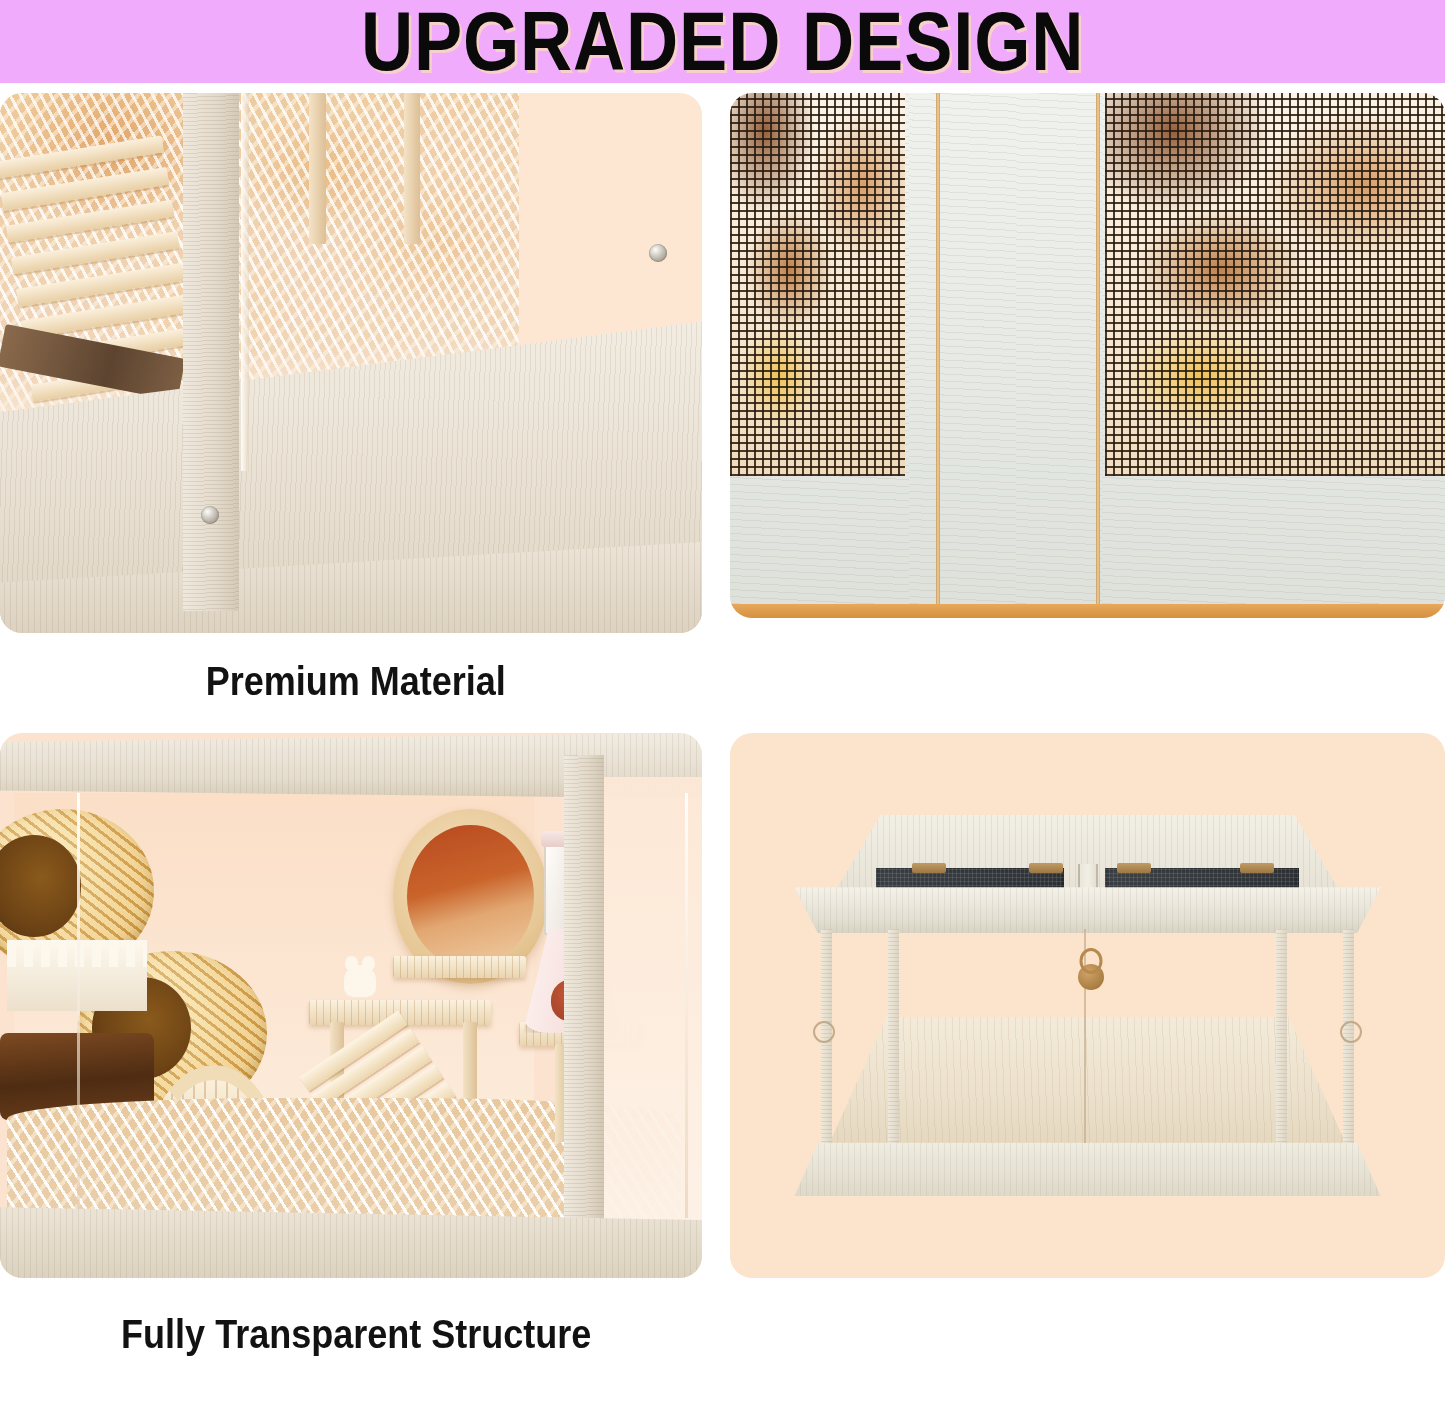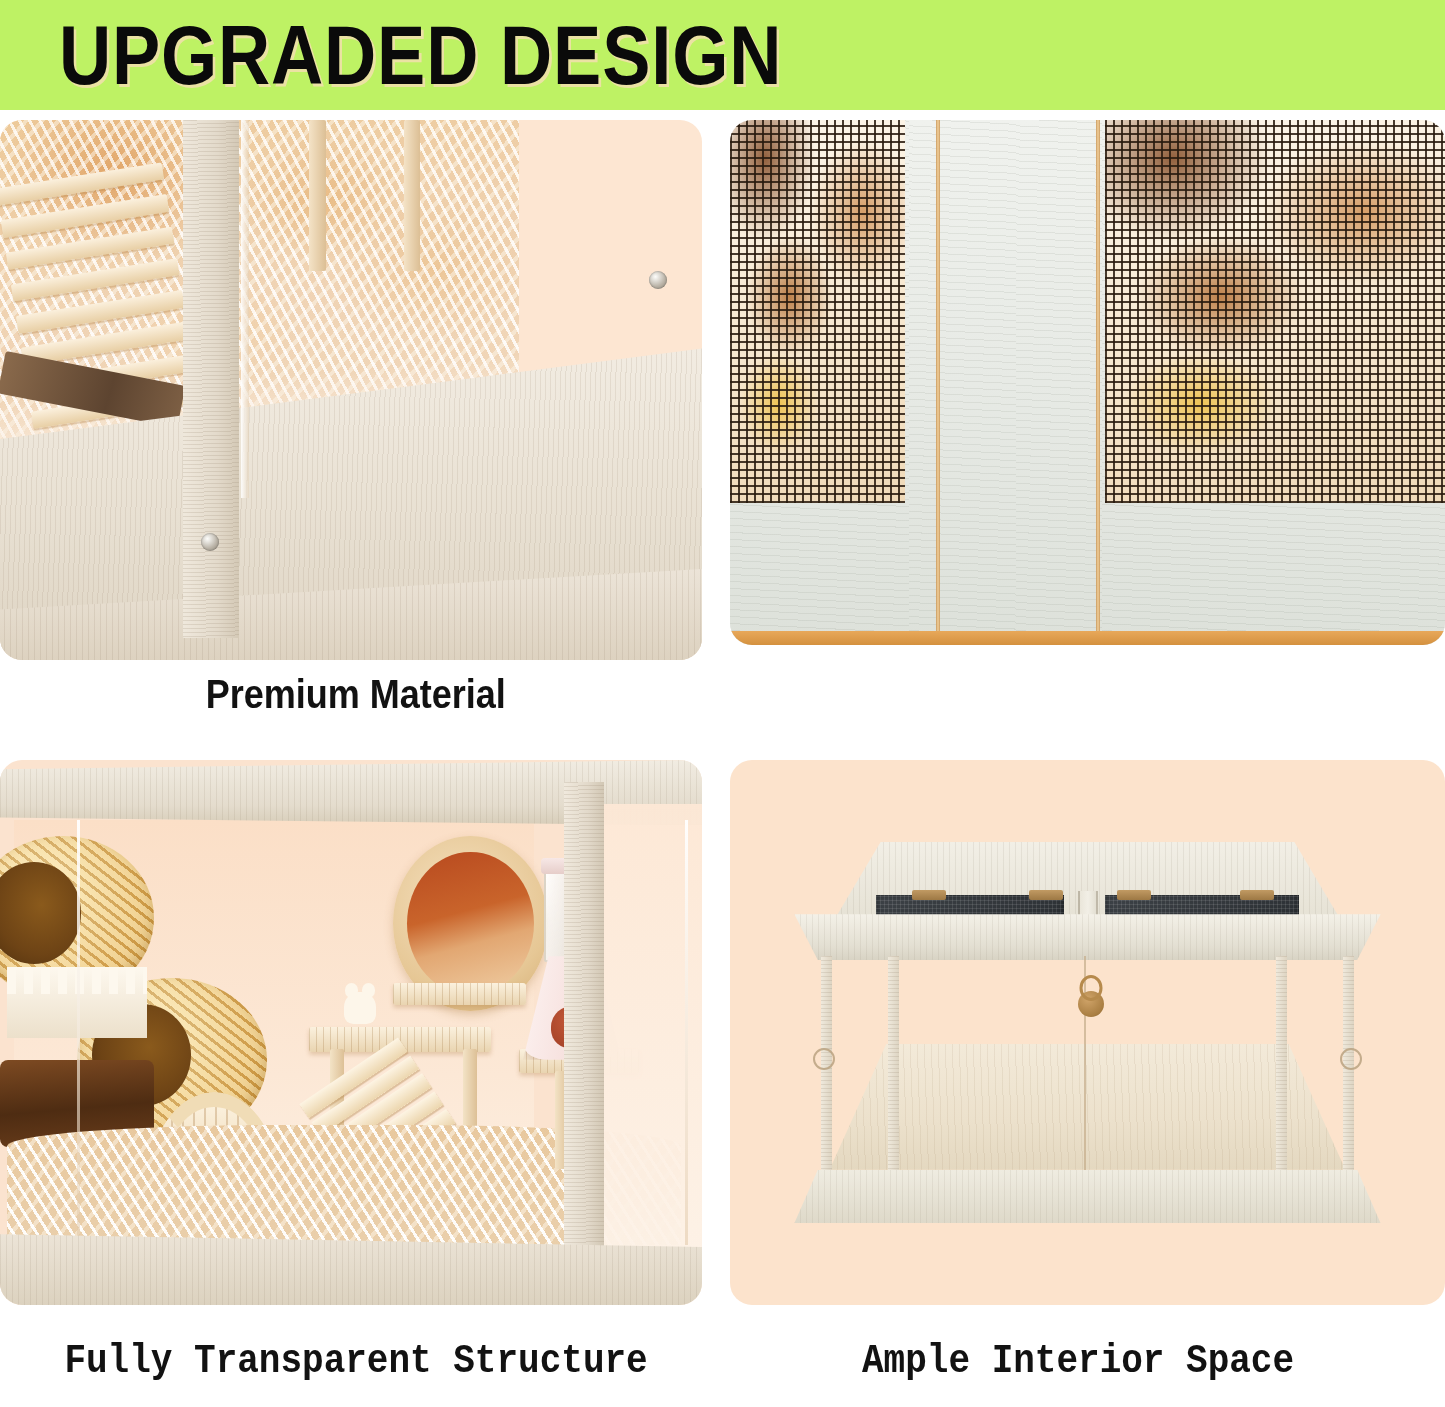--- a/index.html
+++ b/index.html
@@ -6,23 +6,23 @@
 
   body {
     width:1445px; height:1407px;
     background:#ffffff;
     font-family:"Liberation Sans", sans-serif;
     overflow:hidden;
   }
 
   
   .header-band{
-    width:1445px; height:110px;
-    background:#bef264;
-    display:flex; align-items:center; justify-content:flex-start;
+    width:1445px; height:83px;
+    background:#f0abfc;
+    display:flex; align-items:center; justify-content:center;
   }
   .header-title{
     font-size:84px; font-weight:bold;
     letter-spacing:1px;
     color:#0a0a0a;
     transform:scaleX(0.86);
     text-shadow:3px 3px 0 rgba(250,220,184,.75);
     white-space:nowrap;
   }
 
@@ -42,30 +42,30 @@
   }
   .card-tl .photo{ height:540px; margin:10px 10px 0 0; }
   .card-tr .photo{ height:525px; margin:10px 0 0 18px; }
   .card-bl .photo{ height:545px; margin:0 10px 0 0; }
   .card-br .photo{ height:545px; margin:0 0 0 18px; }
 
   .caption{
     flex:1;
     display:flex; align-items:flex-start; justify-content:center;
     text-align:center;
-    padding-top:12px;
+    padding-top:26px;
   }
   .caption-text{
     font-size:40px; font-weight:bold; color:#121212;
     line-height:1.14;
     transform:scaleX(0.9);
     text-shadow:2px 2px 0 rgba(255,255,255,.6);
   }
   .card-tr .caption{ padding-top:18px; }
-  .card-bl .caption, .card-br .caption{ padding-top:34px;font-family:Liberation Mono, monospace; }
+  .card-bl .caption, .card-br .caption{ padding-top:34px; }
 
   
   .p1{ background:#fde6d2; }
   .p1 .bedding-zone{
     position:absolute; left:0; top:0; width:74%; height:72%;
     background:
       radial-gradient(ellipse 30% 34% at 22% 14%, rgba(215,120,35,.55), transparent 70%),
       radial-gradient(ellipse 22% 22% at 62% 20%, rgba(240,196,140,.85), transparent 72%),
       radial-gradient(ellipse 26% 26% at 84% 38%, rgba(244,210,165,.8), transparent 74%),
       radial-gradient(ellipse 24% 20% at 40% 54%, rgba(250,228,196,.9), transparent 72%),
@@ -538,18 +538,15 @@
 
         <div class="door-seam" style="left:49.4%"></div>
         <div class="ring-pull" style="left:48.3%;top:39%"></div>
 
         <div class="knob" style="left:3.2%;top:54%"></div>
         <div class="knob" style="right:3.2%;top:54%"></div>
 
         <div class="bottom-band"></div>
       </div>
     </div>
-    <div class="caption">
-      <div class="caption-text">Ample Interior Space</div>
-    </div>
   </div>
 
 </div>
 
 </body></html>

